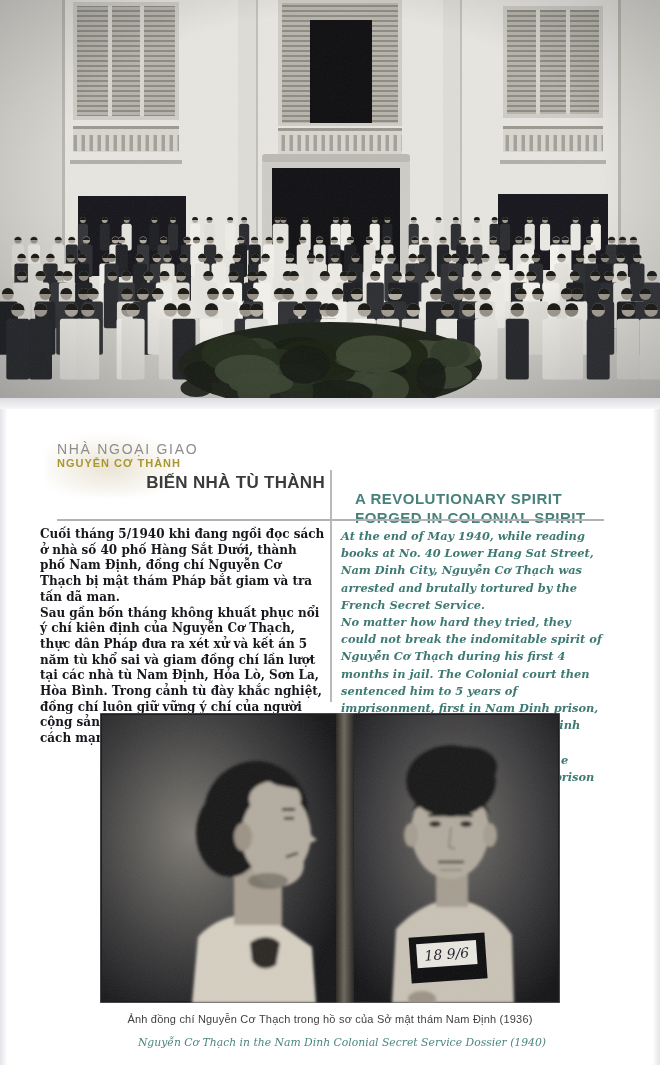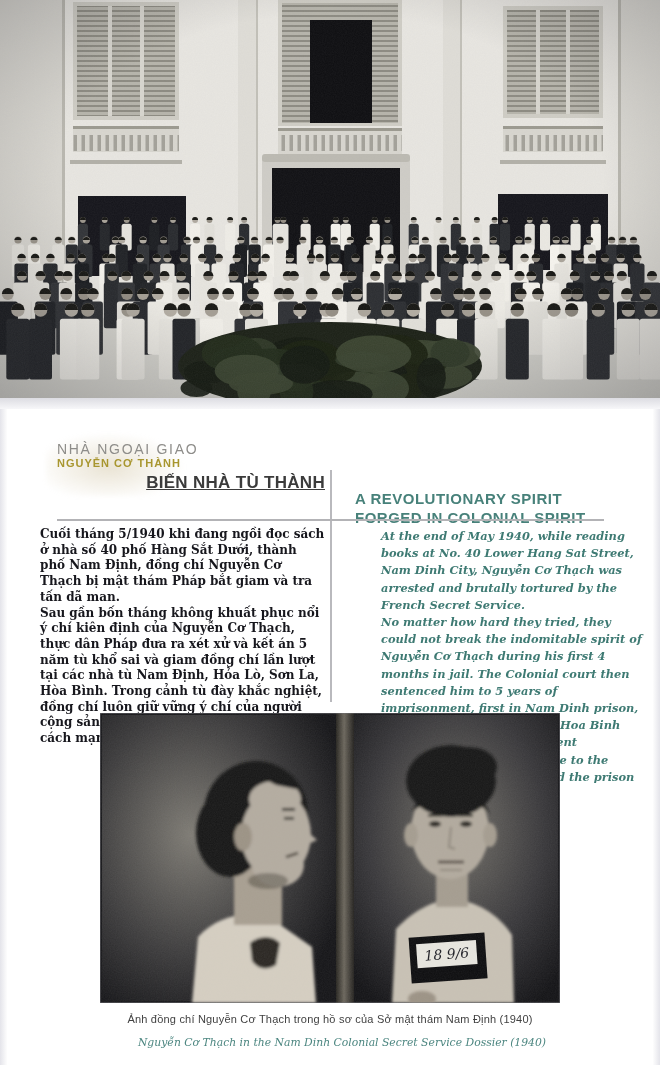--- a/index.html
+++ b/index.html
@@ -25,21 +25,21 @@
   .heading-en{position:absolute;top:476px;left:341px;width:270px;
     font-weight:bold;font-size:15px;line-height:18.5px;color:#47817a;letter-spacing:0.5px;}
   .heading-line{display:block;}
   .col-divider{position:absolute;top:470px;left:330px;width:1.5px;height:232px;background:#b9b9bd;}
   .h-rule{position:absolute;top:519px;left:57px;width:547px;height:1.6px;background:#b3b3b6;}
   .body-vi{position:absolute;top:527px;left:40px;width:285px;text-align:left;
     font-family:"DejaVu Serif","Liberation Serif",serif;font-weight:bold;
     font-size:12px;line-height:15.7px;color:#17171d;}
   .body-en{position:absolute;top:528px;left:341px;width:266px;
     font-family:"DejaVu Serif","Liberation Serif",serif;font-style:italic;font-weight:bold;
-    font-size:11.4px;line-height:17.2px;color:#3e7a73;margin-left:40px;}
+    font-size:11.4px;line-height:17.2px;color:#3e7a73;}
   .body-vi p,.body-en p{margin:0;}
   .mugshot{position:absolute;top:713px;left:100px;width:460px;height:290px;display:block;}
   .caption-vi{position:absolute;top:1013px;left:0;width:660px;text-align:center;
     font-size:11px;color:#414141;letter-spacing:0.2px;}
   .caption-en{position:absolute;top:1036px;left:12px;width:660px;text-align:center;
     font-family:"DejaVu Serif","Liberation Serif",serif;font-style:italic;
     font-size:10.8px;color:#4c8680;}
 </style>
 </head>
 <body>
@@ -1118,21 +1118,21 @@
 <div class="photo-gap"></div>
 <div class="page-edge-left"></div>
 <div class="page-edge-right"></div>
 
 <div class="watermark"></div>
 <div class="logo">
   <span class="logo-line1">NHÀ NGOẠI GIAO</span>
   <span class="logo-line2">NGUYỄN CƠ THÀNH</span>
 </div>
 
-<h1 class="heading-vi" style="margin:0;text-decoration:underline;">
+<h1 class="heading-vi" style="margin:0;">
   <span class="heading-line">BIẾN NHÀ TÙ THÀNH</span>
 </h1>
 <h2 class="heading-en" style="margin:14px;">
   <span class="heading-line">A REVOLUTIONARY SPIRIT</span>
   <span class="heading-line">FORGED IN COLONIAL SPIRIT</span>
 </h2>
 <div class="col-divider"></div>
 <div class="h-rule"></div>
 
 <div class="body-vi">
@@ -1215,14 +1215,14 @@
     <rect x="310" y="222" width="76" height="46" fill="#0c0c0e"></rect>
     <rect x="317" y="229" width="60" height="24" fill="#e9e7e0"></rect>
     <text x="347" y="246" text-anchor="middle" font-family="DejaVu Serif, serif" font-style="italic" font-size="14" fill="#1d1d24">18 9/6</text>
   </g>
   <ellipse cx="322" cy="286" rx="14" ry="8" fill="#9c9385" filter="url(#soft)"></ellipse>
 
   <rect width="460" height="290" fill="none" stroke="#6a6a6e" stroke-width="1"></rect>
   <rect width="460" height="290" filter="url(#grain2)" opacity="0.5"></rect>
 </svg>
 
-<div class="caption-vi">Ảnh đồng chí Nguyễn Cơ Thạch trong hồ sơ của Sở mật thám Nam Định (1940)</div>
+<div class="caption-vi">Ảnh đồng chí Nguyễn Cơ Thạch trong hồ sơ của Sở mật thám Nam Định (1936)</div>
 <div class="caption-en">Nguyễn Cơ Thạch in the Nam Dinh Colonial Secret Service Dossier (1940)</div>
 
 </body></html>

